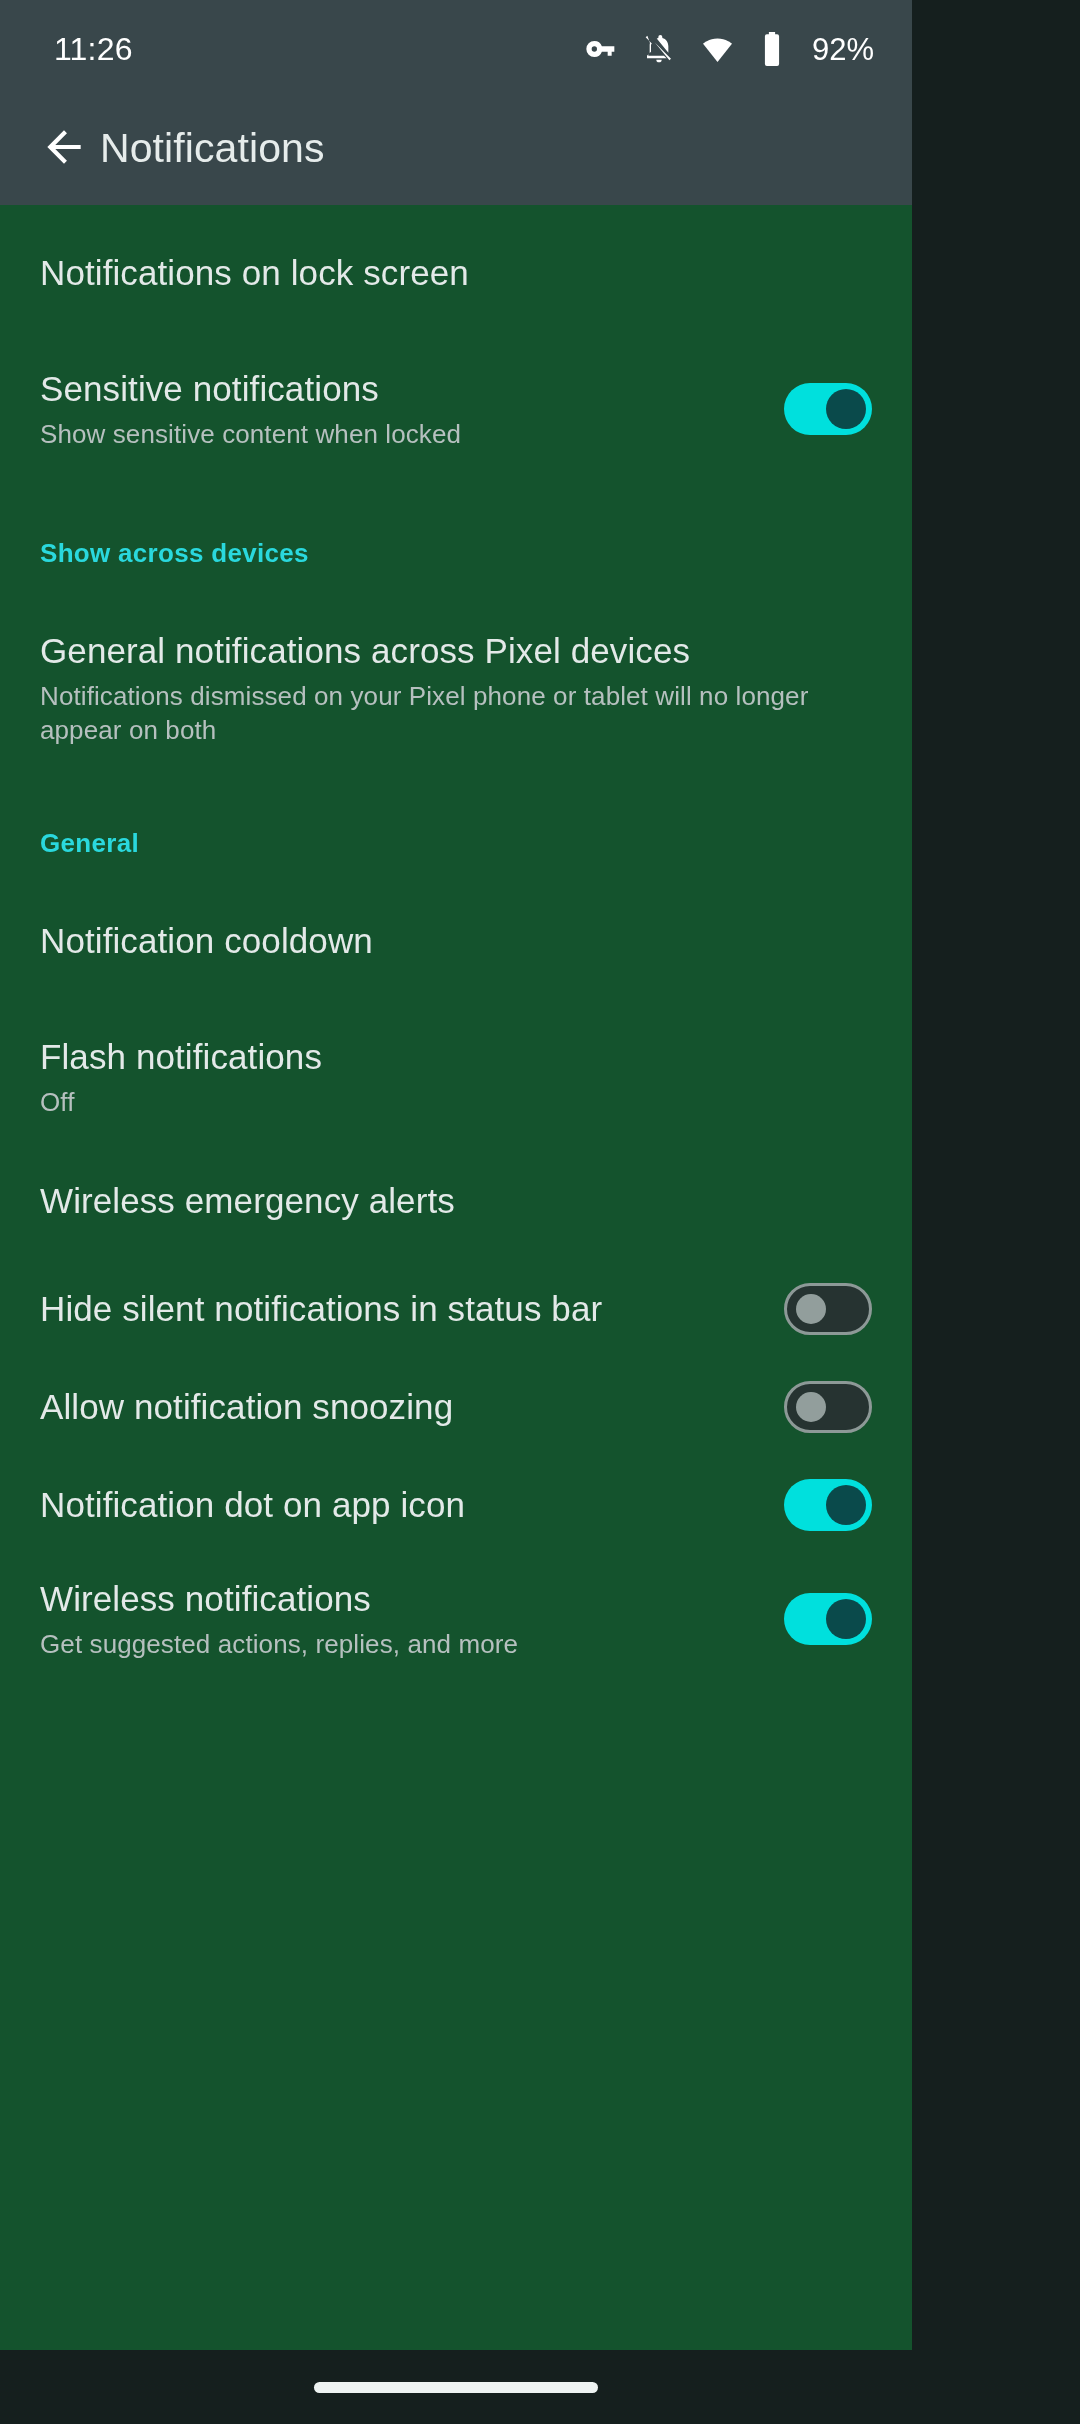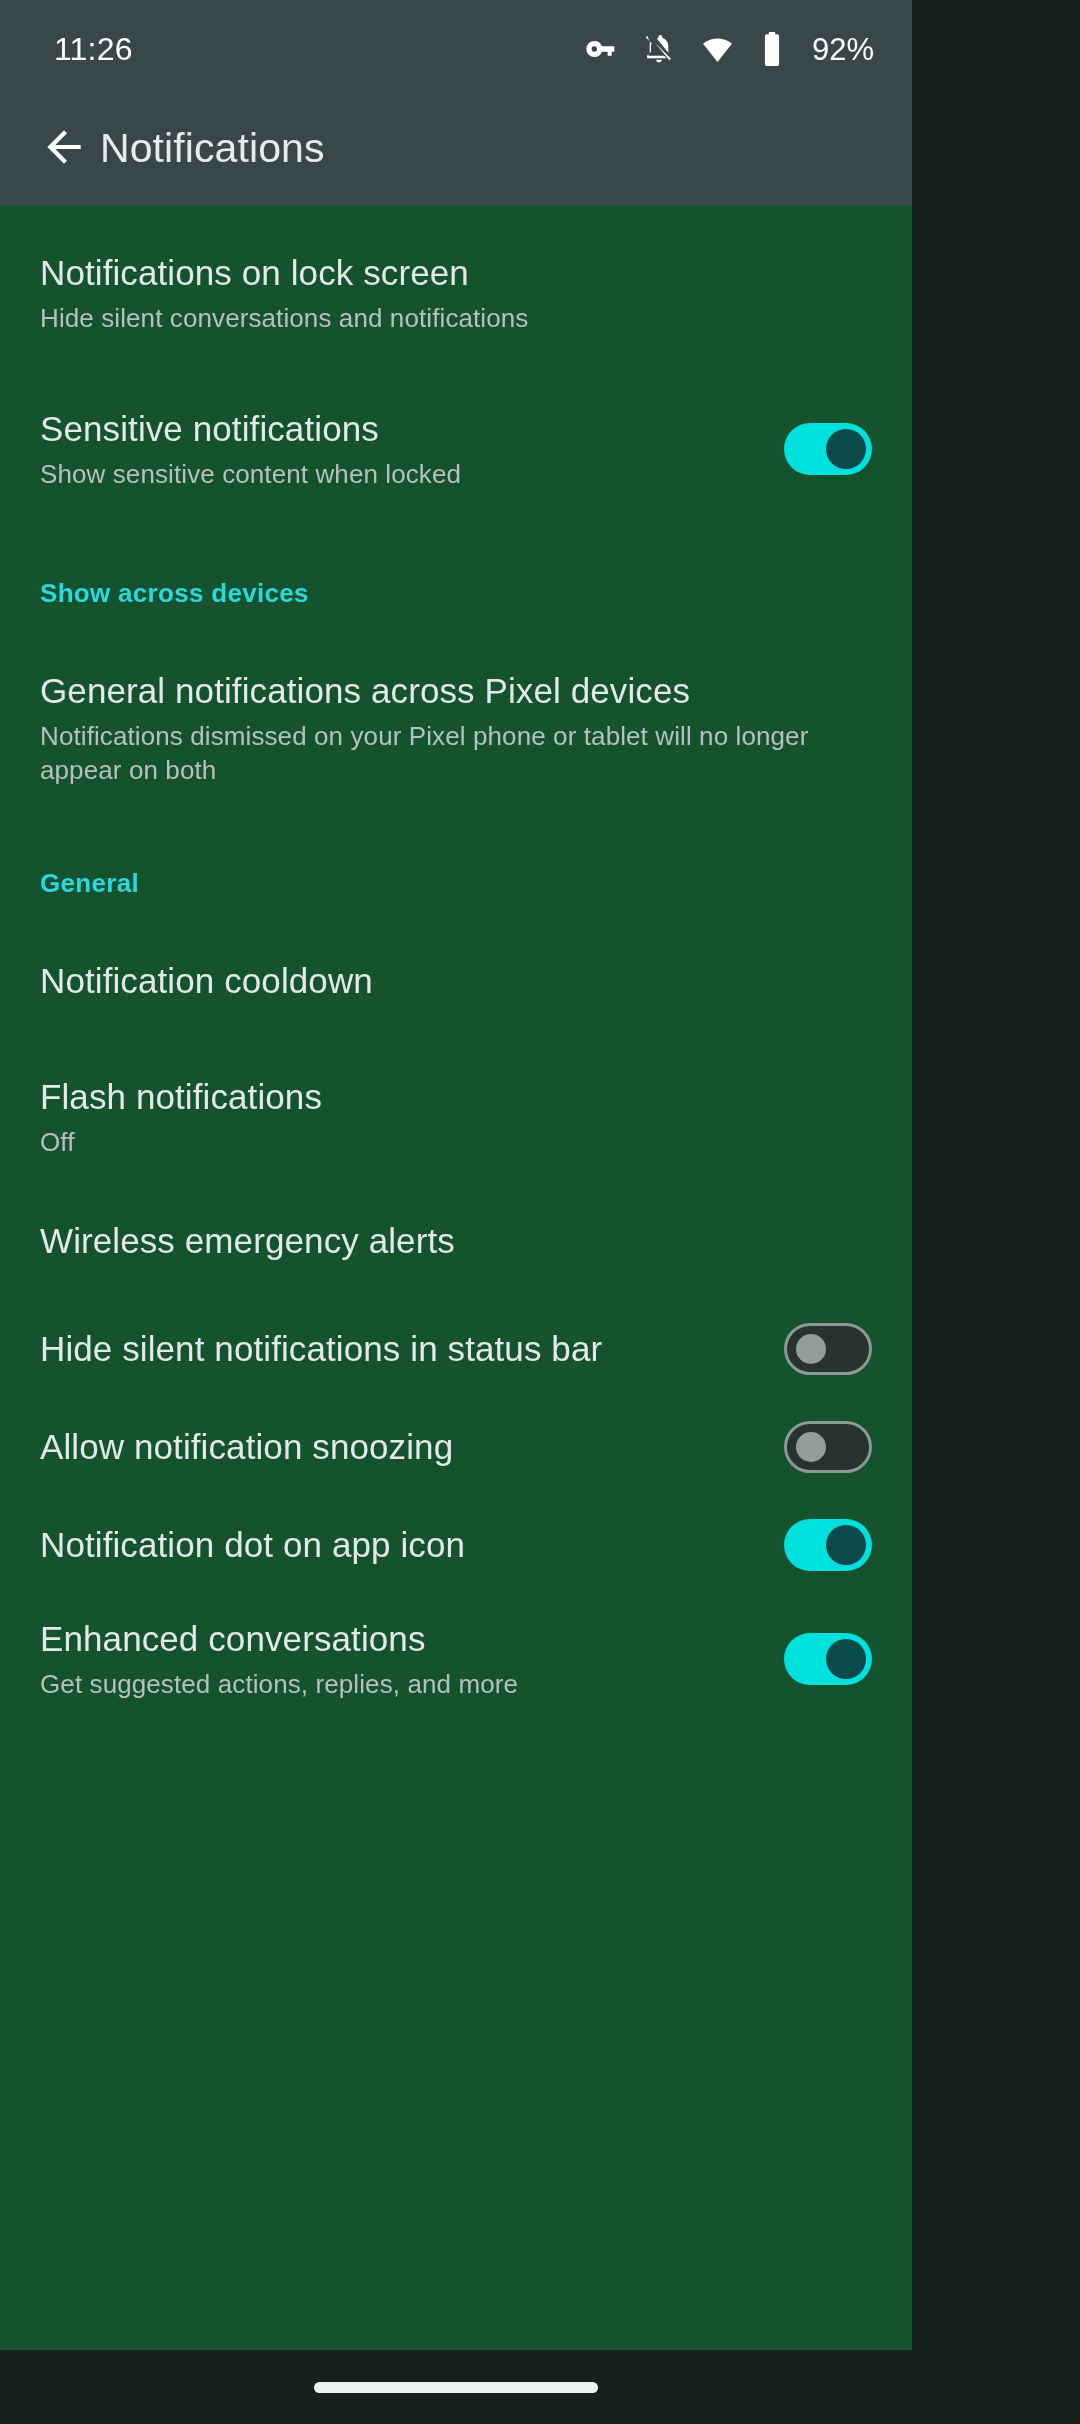--- a/index.html
+++ b/index.html
@@ -236,21 +236,20 @@
     </div>
   </div>
 
   <div class="content">
 
     <div class="sp-46"></div>
 
     <div class="row">
       <div class="row-text">
         <div class="row-title">Notifications on lock screen</div>
-        <div class="row-sub">Hide silent conversations and notifications</div>
       </div>
     </div>
 
     <div class="sp-72"></div>
 
     <div class="row">
       <div class="row-text">
         <div class="row-title">Sensitive notifications</div>
         <div class="row-sub">Show sensitive content when locked</div>
       </div>
@@ -339,21 +338,21 @@
         <div class="switch on">
           <div class="knob"></div>
         </div>
       </div>
     </div>
 
     <div class="sp-46"></div>
 
     <div class="row">
       <div class="row-text">
-        <div class="row-title">Enhanced conversations</div>
+        <div class="row-title">Wireless notifications</div>
         <div class="row-sub">Get suggested actions, replies, and more</div>
       </div>
       <div class="row-toggle">
         <div class="switch on">
           <div class="knob"></div>
         </div>
       </div>
     </div>
 
   </div>

